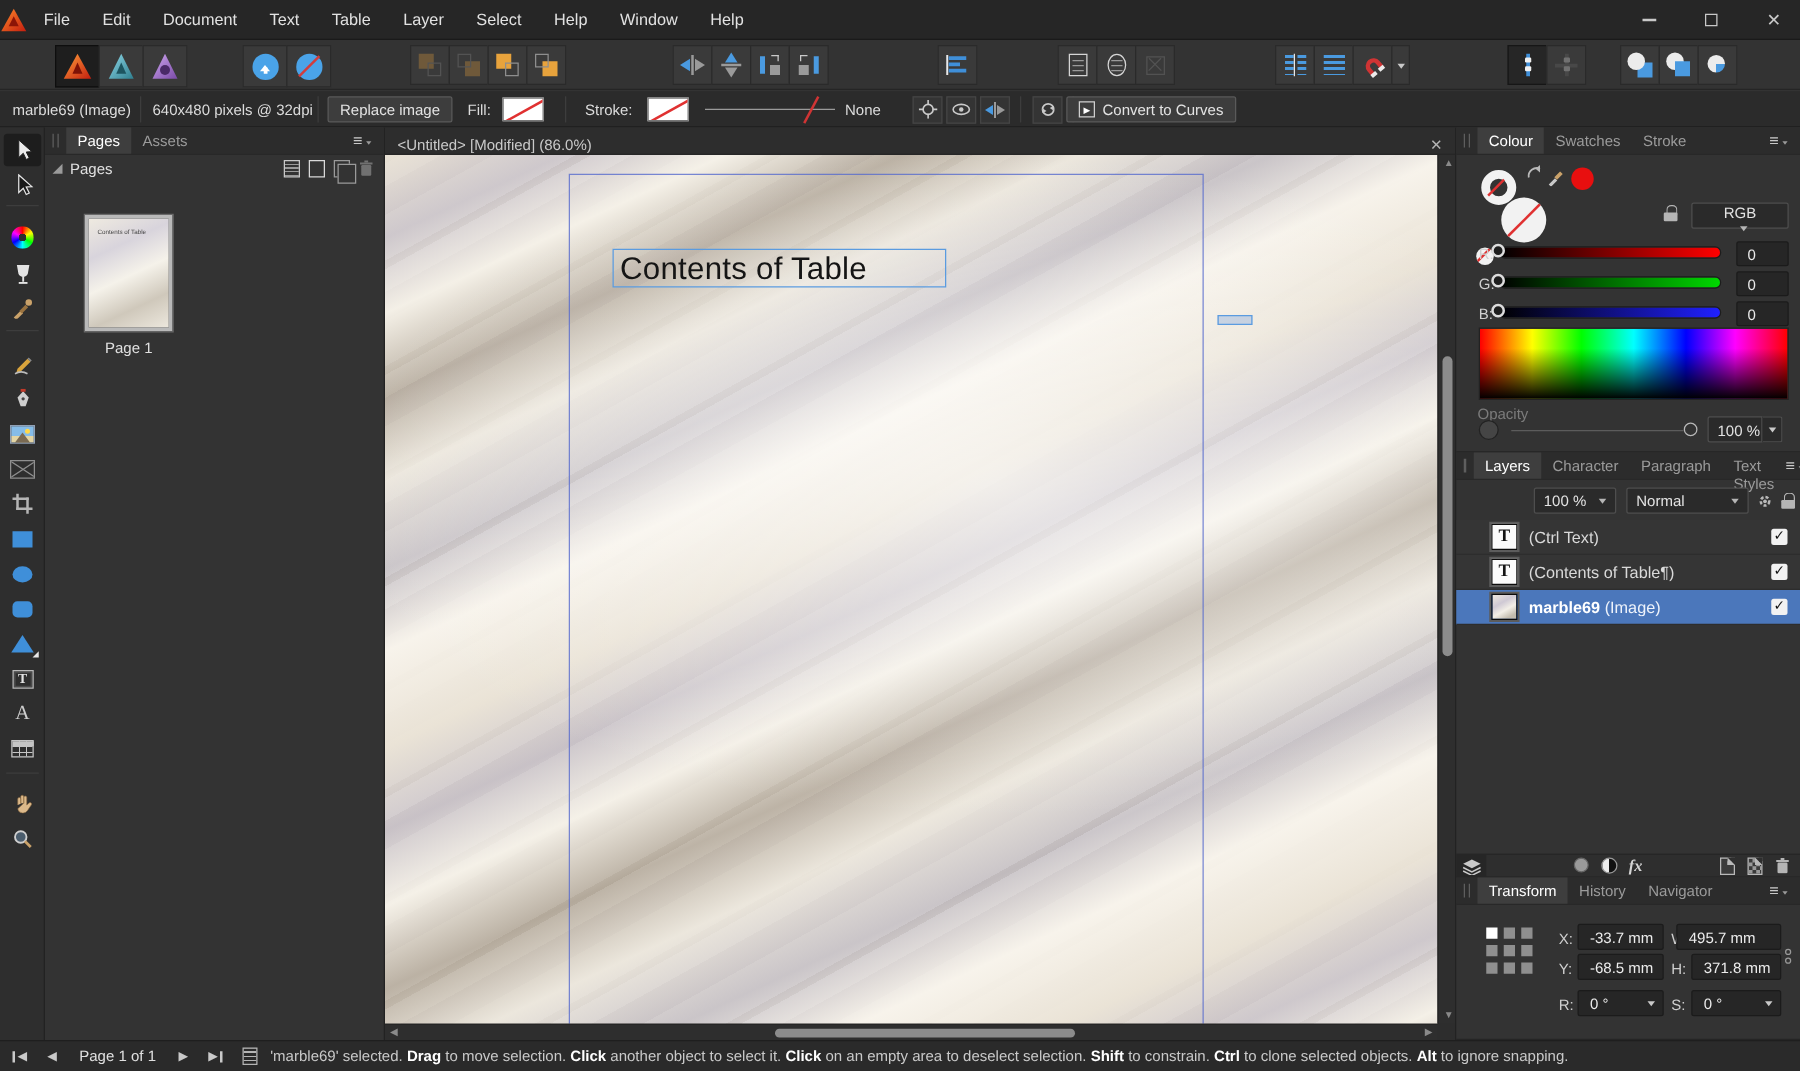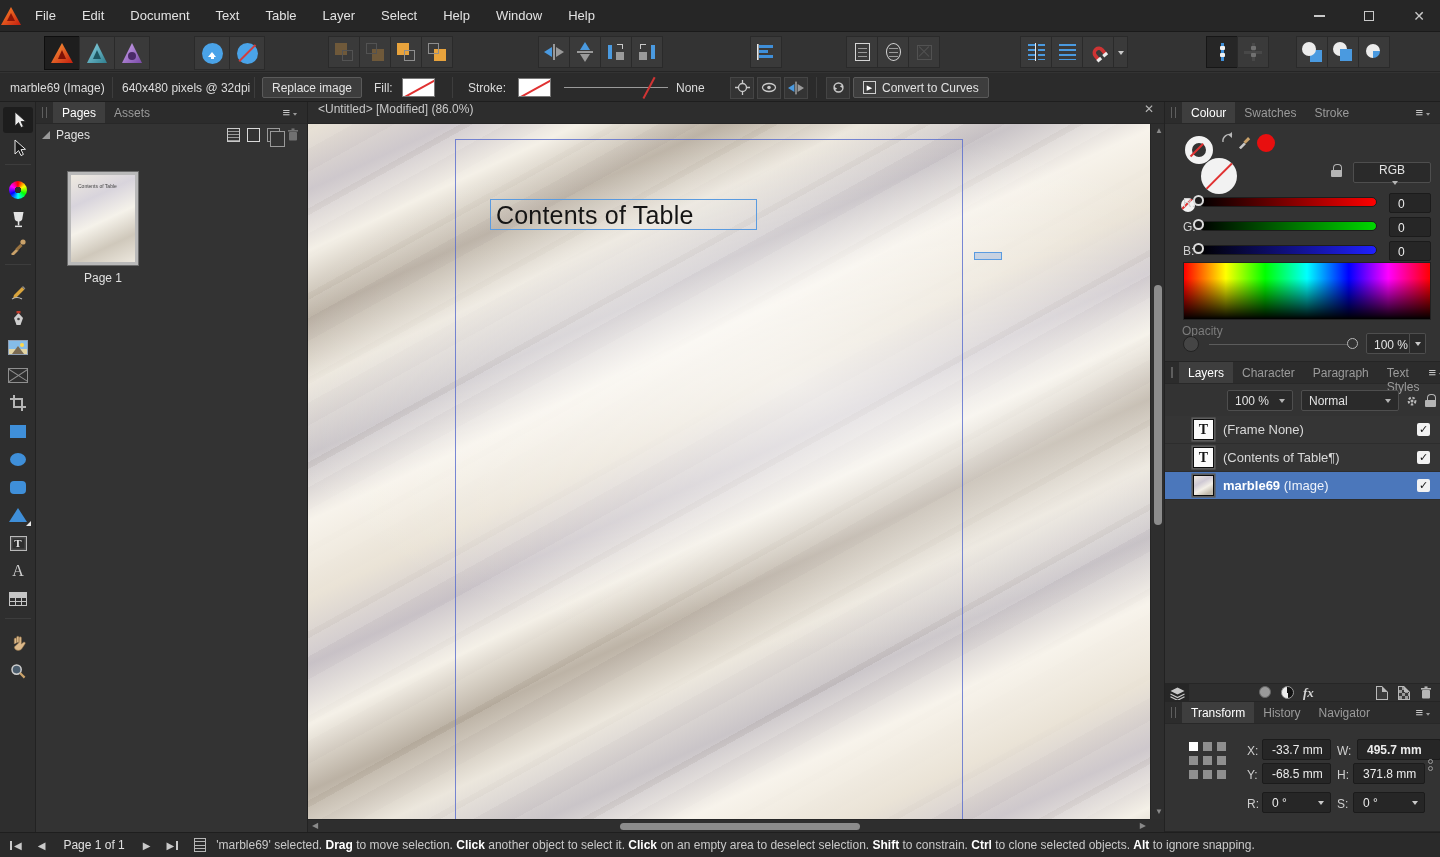--- a/index.html
+++ b/index.html
@@ -131,21 +131,21 @@
   .mini.lines{background:repeating-linear-gradient(transparent 0 2px,#9a9a9a 2px 3px);}
   .mini.dbl::after{content:"";position:absolute;left:2px;top:2px;width:13px;height:14px;border:1.2px solid #9a9a9a;background:#333;}
   .thumbwrap{position:absolute;left:28px;top:70px;width:78px;text-align:center;}
   .pthumb{width:70px;height:93px;margin:0 auto;border:3px solid #b9b9b9;outline:1px solid #6a6a6a;position:relative;
           background:linear-gradient(155deg,#efeae0,#d8d4dc 28%,#f5f2ea 52%,#cfc8bb 76%,#ece7dd);}
   .pthumb span{position:absolute;left:7px;top:8px;font-size:5px;color:#444;}
   .plabel{margin-top:6px;font-size:12px;color:#e0e0e0;}
 
   
   .canvascol{position:absolute;top:102px;bottom:25px;left:308px;width:856px;background:#2d2d2d;}
-  .doctabs{position:absolute;top:0;left:0;right:0;height:22px;background:#2d2d2d;border-bottom:1px solid #262626;display:flex;align-items:flex-start;}
+  .doctabs{position:absolute;top:0;left:0;right:0;height:22px;background:#2d2d2d;border-bottom:1px solid #262626;display:flex;align-items:flex-end;}
   .doctitle{padding-left:10px;font-size:12px;color:#c9c9c9;}
   .docclose{margin-left:auto;margin-right:10px;color:#b5b5b5;font-size:12px;}
   .viewport{position:absolute;top:22px;left:0;right:14px;bottom:13px;overflow:hidden;}
   .marble{background-color:#d3ccc1;background-image:
      radial-gradient(ellipse 90% 55% at 58% 38%, rgba(255,255,255,.55), rgba(255,255,255,0) 70%),
      repeating-linear-gradient(155deg,
        rgba(235,228,215,.95) 0px, rgba(198,192,207,.55) 60px, rgba(246,242,233,.95) 115px,
        rgba(168,156,140,.6) 175px, rgba(238,233,223,.9) 235px, rgba(188,184,200,.5) 300px,
        rgba(249,245,237,.95) 360px, rgba(235,228,215,.95) 430px),
      repeating-linear-gradient(151deg, rgba(118,106,92,.16) 0 6px, rgba(255,255,255,.2) 6px 22px,
@@ -756,21 +756,21 @@
         </div>
         <svg width="14" height="14" viewBox="0 0 14 14" style="position:absolute;left:240px;top:6px;">
           <circle cx="7" cy="7" r="3.4" fill="none" stroke="#b9b9b9" stroke-width="2" stroke-dasharray="2.4 1.6"></circle>
           <circle cx="7" cy="7" r="1.5" fill="#b9b9b9"></circle>
         </svg>
         <span class="lock" style="position:absolute;left:260px;top:6px;"></span>
       </div>
       <div class="layers-list">
           <div class="layer-row">
             <div class="lthumb lthumb-text">T</div>
-            <span class="llabel"><span>(Frame None)</span></span>
+            <span class="llabel"><span>(Ctrl Text)</span></span>
             <span class="chk">✓</span>
           </div>
           <div class="layer-row">
             <div class="lthumb lthumb-text">T</div>
             <span class="llabel"><span>(Contents of Table¶)</span></span>
             <span class="chk">✓</span>
           </div>
           <div class="layer-row selected">
             <div class="lthumb lthumb-img"></div>
             <span class="llabel"><span class="lname-bold">marble69</span><span> (Image)</span></span>
@@ -824,21 +824,21 @@
           <i></i>
           <i></i>
           <i></i>
           <i></i>
           <i></i>
           <i></i>
       </div>
       <span class="tf-lab" style="left:82px;top:42px;">X:</span>
       <div class="tf-box" style="left:97px;top:37px;width:69px;">-33.7 mm</div>
       <span class="tf-lab" style="left:172px;top:42px;">W:</span>
-      <div class="tf-box" style="left:192px;top:37px;width:84px;font-weight:bold;">495.7 mm</div>
+      <div class="tf-box" style="left:176px;top:37px;width:84px;">495.7 mm</div>
       <span class="tf-lab" style="left:82px;top:66px;">Y:</span>
       <div class="tf-box" style="left:97px;top:61px;width:69px;">-68.5 mm</div>
       <span class="tf-lab" style="left:172px;top:66px;">H:</span>
       <div class="tf-box" style="left:188px;top:61px;width:72px;">371.8 mm</div>
       <span class="chain">
           <i></i>
           <i></i>
         </span>
       <span class="tf-lab" style="left:82px;top:95px;">R:</span>
       <div class="tf-dd" style="left:97px;top:90px;width:69px;">

